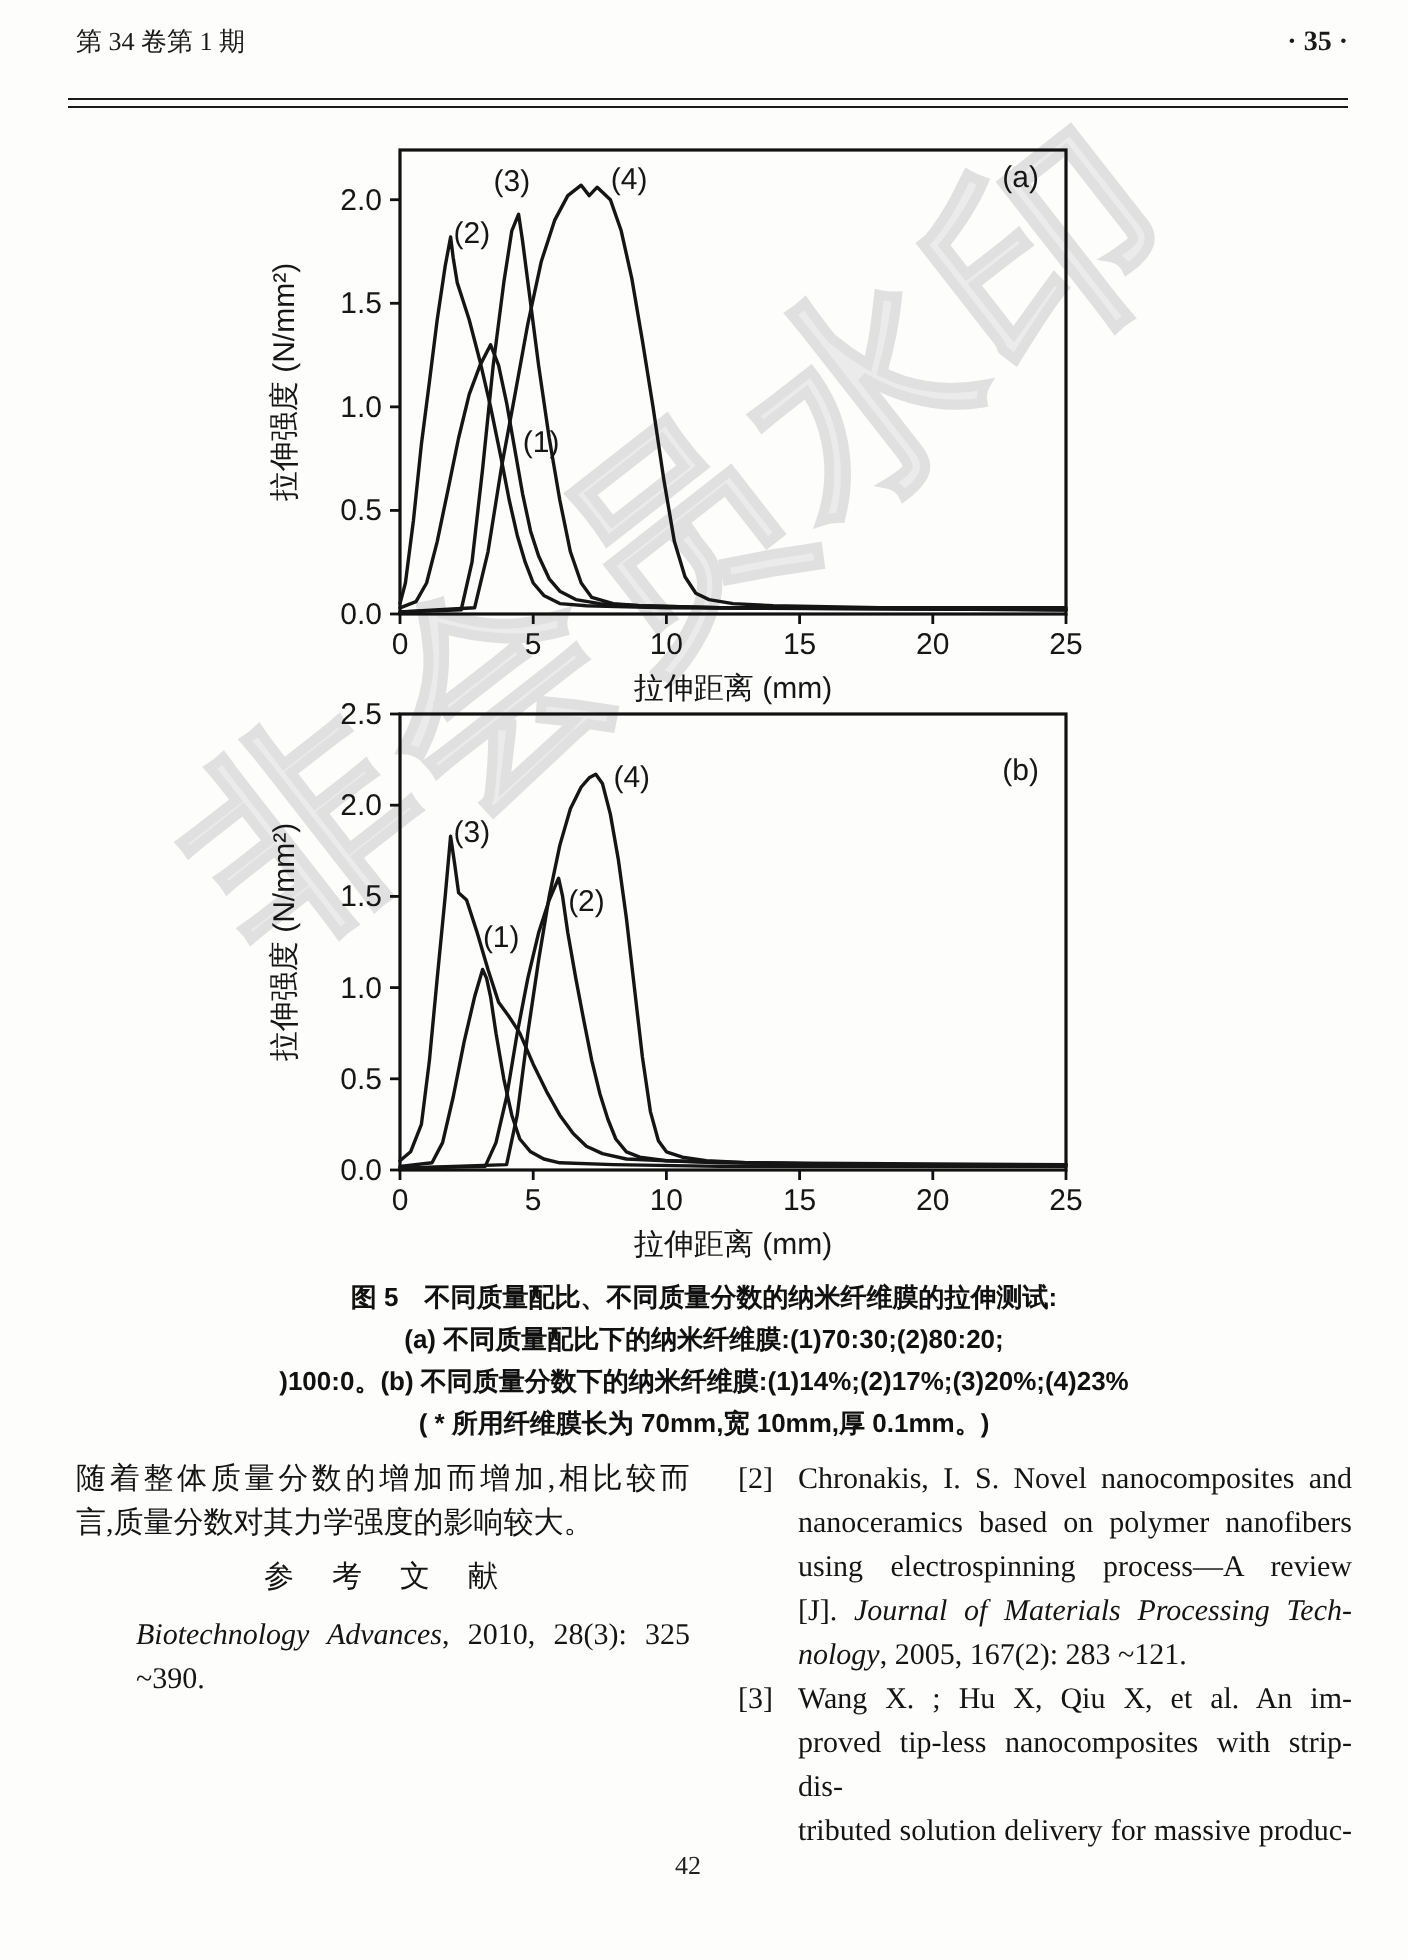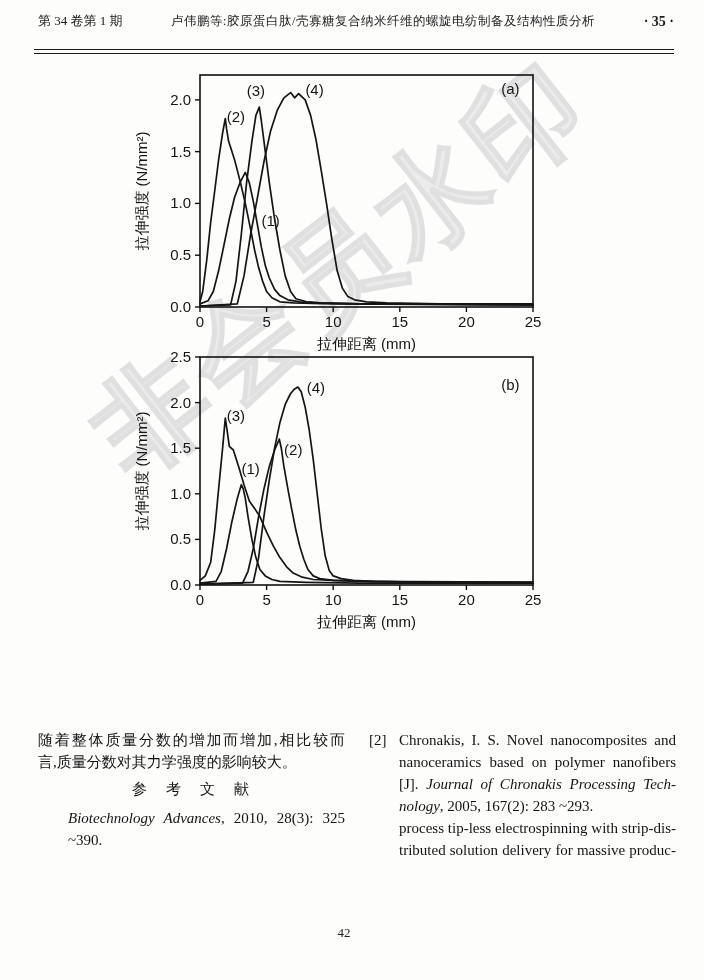--- a/index.html
+++ b/index.html
@@ -66,21 +66,20 @@
 </style>
 </head>
 <body>
 
 <div class="page">
 
   <div class="watermark">非会员水印</div>
 
   <header class="header">
     <span>第 34 卷第 1 期</span>
-    <span class="header-title">卢伟鹏等:胶原蛋白肽/壳寡糖复合纳米纤维的螺旋电纺制备及结构性质分析</span>
     <span class="header-page-marker">· 35 ·</span>
   </header>
   <div class="header-rule"></div>
 
   <svg id="chart-a" class="chart chart-a" width="460" height="295" viewBox="0 0 460 295">
       <rect x="85" y="17" width="333" height="232" fill="none" stroke="#111" stroke-width="1.6"></rect>
       <line x1="85" y1="249" x2="85" y2="254" stroke="#111" stroke-width="1.4"></line>
       <text x="85" y="269" text-anchor="middle" class="tick">0</text>
       <line x1="151.60000000000002" y1="249" x2="151.60000000000002" y2="254" stroke="#111" stroke-width="1.4"></line>
       <text x="151.60000000000002" y="269" text-anchor="middle" class="tick">5</text>
@@ -147,48 +146,58 @@
       <text x="178.24" y="115.49600000000001" text-anchor="middle" class="curve-label">(2)</text>
       <polyline points="85.0,240.4 90.3,235.9 95.7,222.2 99.7,190.3 103.6,149.2 107.6,108.2 110.3,78.1 112.3,91.8 114.3,106.4 118.3,110.0 123.6,126.4 129.0,144.7 134.3,161.1 139.6,168.4 144.9,176.6 151.6,192.1 158.3,205.8 164.9,217.6 171.6,226.8 178.2,233.1 186.2,236.8 198.2,239.5 218.2,240.4 258.2,241.4 324.8,242.3 418.0,242.3" fill="none" stroke="#151515" stroke-width="1.7" stroke-linejoin="round" stroke-linecap="round"></polyline>
       <text x="120.964" y="80.84" text-anchor="middle" class="curve-label">(3)</text>
       <polyline points="85.0,244.1 138.3,242.3 143.6,217.6 148.9,176.6 154.3,140.1 159.6,108.2 164.9,82.7 170.2,64.4 175.6,53.5 179.6,48.9 182.9,47.1 186.2,51.7 190.2,67.2 194.2,90.0 198.2,119.1 202.2,153.8 206.2,188.5 210.2,215.8 214.2,230.4 218.2,235.9 226.2,238.6 238.2,240.4 258.2,241.4 311.4,242.3 418.0,242.3" fill="none" stroke="#151515" stroke-width="1.7" stroke-linejoin="round" stroke-linecap="round"></polyline>
       <text x="200.884" y="53.47999999999999" text-anchor="middle" class="curve-label">(4)</text>
       <text x="395.356" y="49.831999999999965" text-anchor="middle" class="panel-label">(b)</text>
       <text x="251.5" y="287" text-anchor="middle" class="axis-title">拉伸距离 (mm)</text>
       <text text-anchor="middle" class="axis-title" transform="translate(32,131) rotate(-90)">拉伸强度 (N/mm²)</text>
     </svg>
 
+  <div class="caption">
+    <div>图 5　不同质量配比、不同质量分数的纳米纤维膜的拉伸测试:</div>
+    <div>(a) 不同质量配比下的纳米纤维膜:(1)70:30;(2)80:20;</div>
+    <div>)100:0。(b) 不同质量分数下的纳米纤维膜:(1)14%;(2)17%;(3)20%;(4)23%</div>
+    <div>( * 所用纤维膜长为 70mm,宽 10mm,厚 0.1mm。)</div>
+  </div>
 
   <div class="columns">
 
     <div class="col">
       <div class="jline">随着整体质量分数的增加而增加,相比较而</div>
       <div>言,质量分数对其力学强度的影响较大。</div>
 
       <div class="ref-heading">参　考　文　献</div>
 
       <div class="ref-line cont jline">
         <i>Biotechnology Advances</i><span>, 2010, 28(3): 325</span>
       </div>
       <div class="ref-line cont">~390.</div>
     </div>
 
     <div class="col">
       <div class="ref-line jline">
         <span class="ref-label">[2]</span><span>Chronakis, I. S. Novel nanocomposites and</span>
       </div>
       <div class="ref-line cont jline">nanoceramics based on polymer nanofibers</div>
+      <div class="ref-line cont jline">using electrospinning process—A review</div>
       <div class="ref-line cont jline">
-        <span>[J]. </span><i>Journal of Chronakis Processing Tech-</i>
+        <span>[J]. </span><i>Journal of Materials Processing Tech-</i>
       </div>
       <div class="ref-line cont">
-        <i>nology</i><span>, 2005, 167(2): 283 ~293.</span>
-      </div>
-
-      <div class="ref-line cont jline">process tip-less electrospinning with strip-dis-</div>
+        <i>nology</i><span>, 2005, 167(2): 283 ~121.</span>
+      </div>
+
+      <div class="ref-line jline">
+        <span class="ref-label">[3]</span><span>Wang X. ; Hu X, Qiu X, et al. An im-</span>
+      </div>
+      <div class="ref-line cont jline">proved tip-less nanocomposites with strip-dis-</div>
       <div class="ref-line cont jline">tributed solution delivery for massive produc-</div>
     </div>
 
   </div>
 
   <div class="footer">42</div>
 
 </div>
 
 </body></html>

